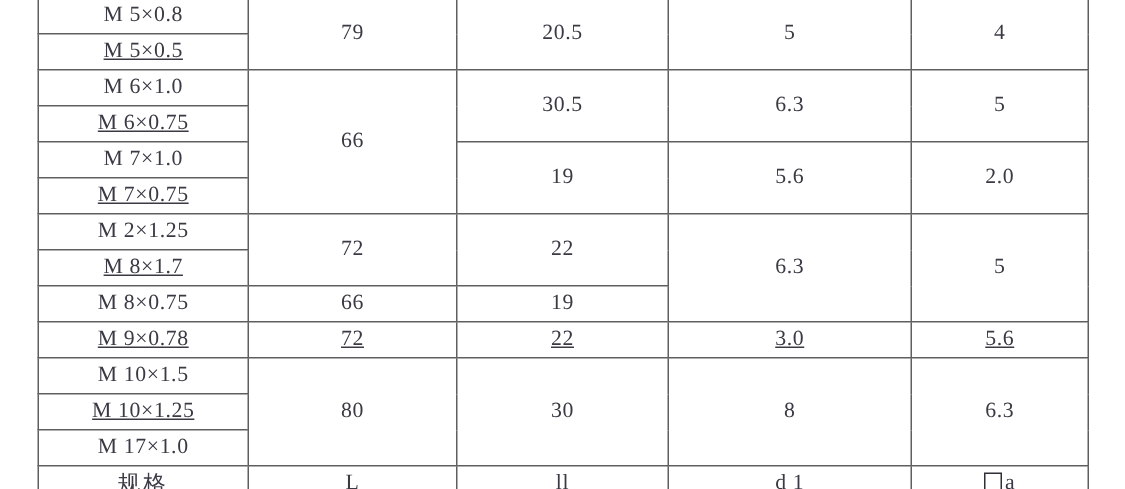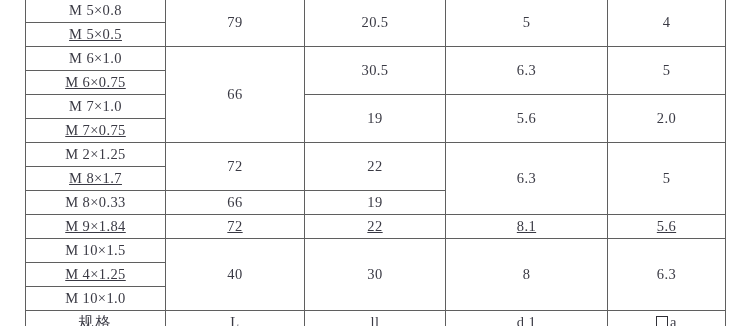--- a/index.html
+++ b/index.html
@@ -127,47 +127,47 @@
         <td class="grp-top" rowspan="2">22</td>
         <td class="grp-top" rowspan="3">6.3</td>
         <td class="grp-top" rowspan="3">5</td>
       </tr>
 
       <tr>
         <td class="shaded">M 8×1.7</td>
       </tr>
 
       <tr>
-        <td>M 8×0.33</td>
+        <td>M 8×0.75</td>
         <td>66</td>
         <td>19</td>
       </tr>
 
       <tr>
-        <td class="shaded">M 9×1.84</td>
+        <td class="shaded">M 9×0.78</td>
         <td class="shaded">72</td>
         <td class="shaded">22</td>
-        <td class="shaded">8.1</td>
+        <td class="shaded">3.0</td>
         <td class="shaded">5.6</td>
       </tr>
 
       <tr>
         <td class="grp-top">M 10×1.5</td>
-        <td class="grp-top" rowspan="3">40</td>
+        <td class="grp-top" rowspan="3">80</td>
         <td class="grp-top" rowspan="3">30</td>
         <td class="grp-top" rowspan="3">8</td>
         <td class="grp-top" rowspan="3">6.3</td>
       </tr>
 
       <tr>
-        <td class="shaded">M 4×1.25</td>
+        <td class="shaded">M 10×1.25</td>
       </tr>
 
       <tr>
-        <td>M 10×1.0</td>
+        <td>M 17×1.0</td>
       </tr>
 
       <tr>
         <td class="footer-cell">
           <span class="cjk">规格</span>
         </td>
         <td class="footer-cell">L</td>
         <td class="footer-cell">ll</td>
         <td class="footer-cell">d 1</td>
         <td class="footer-cell">

